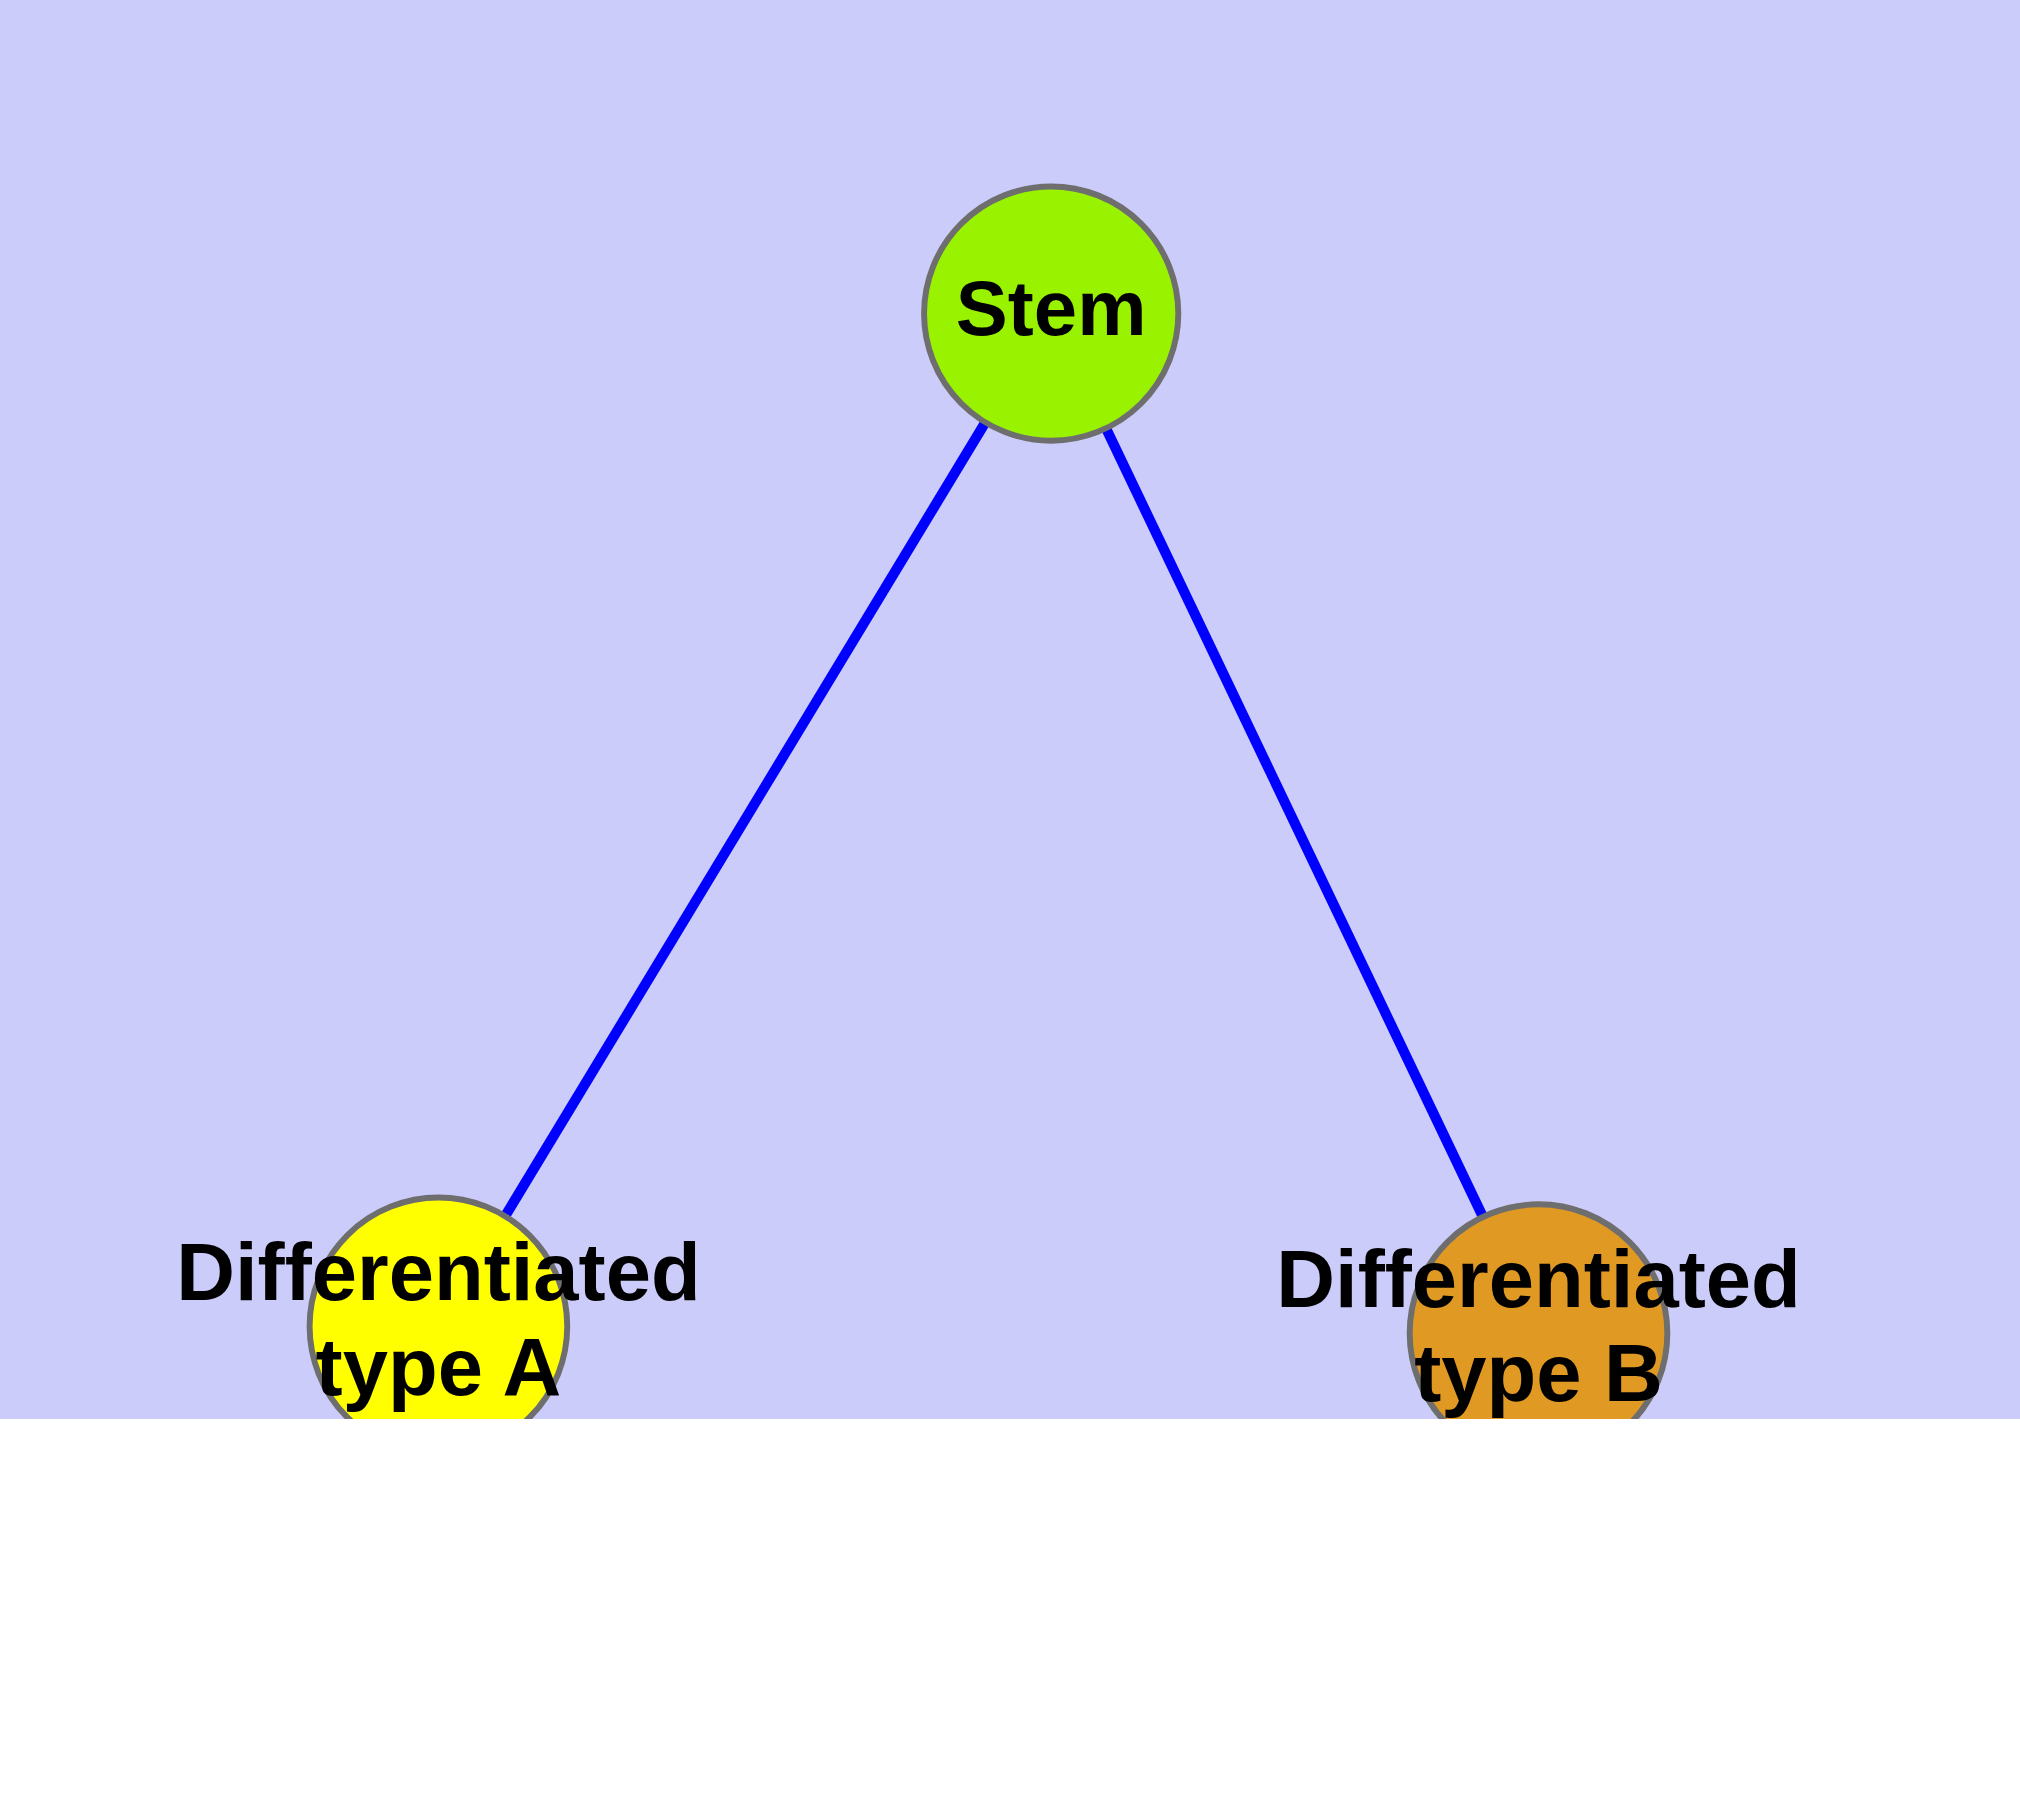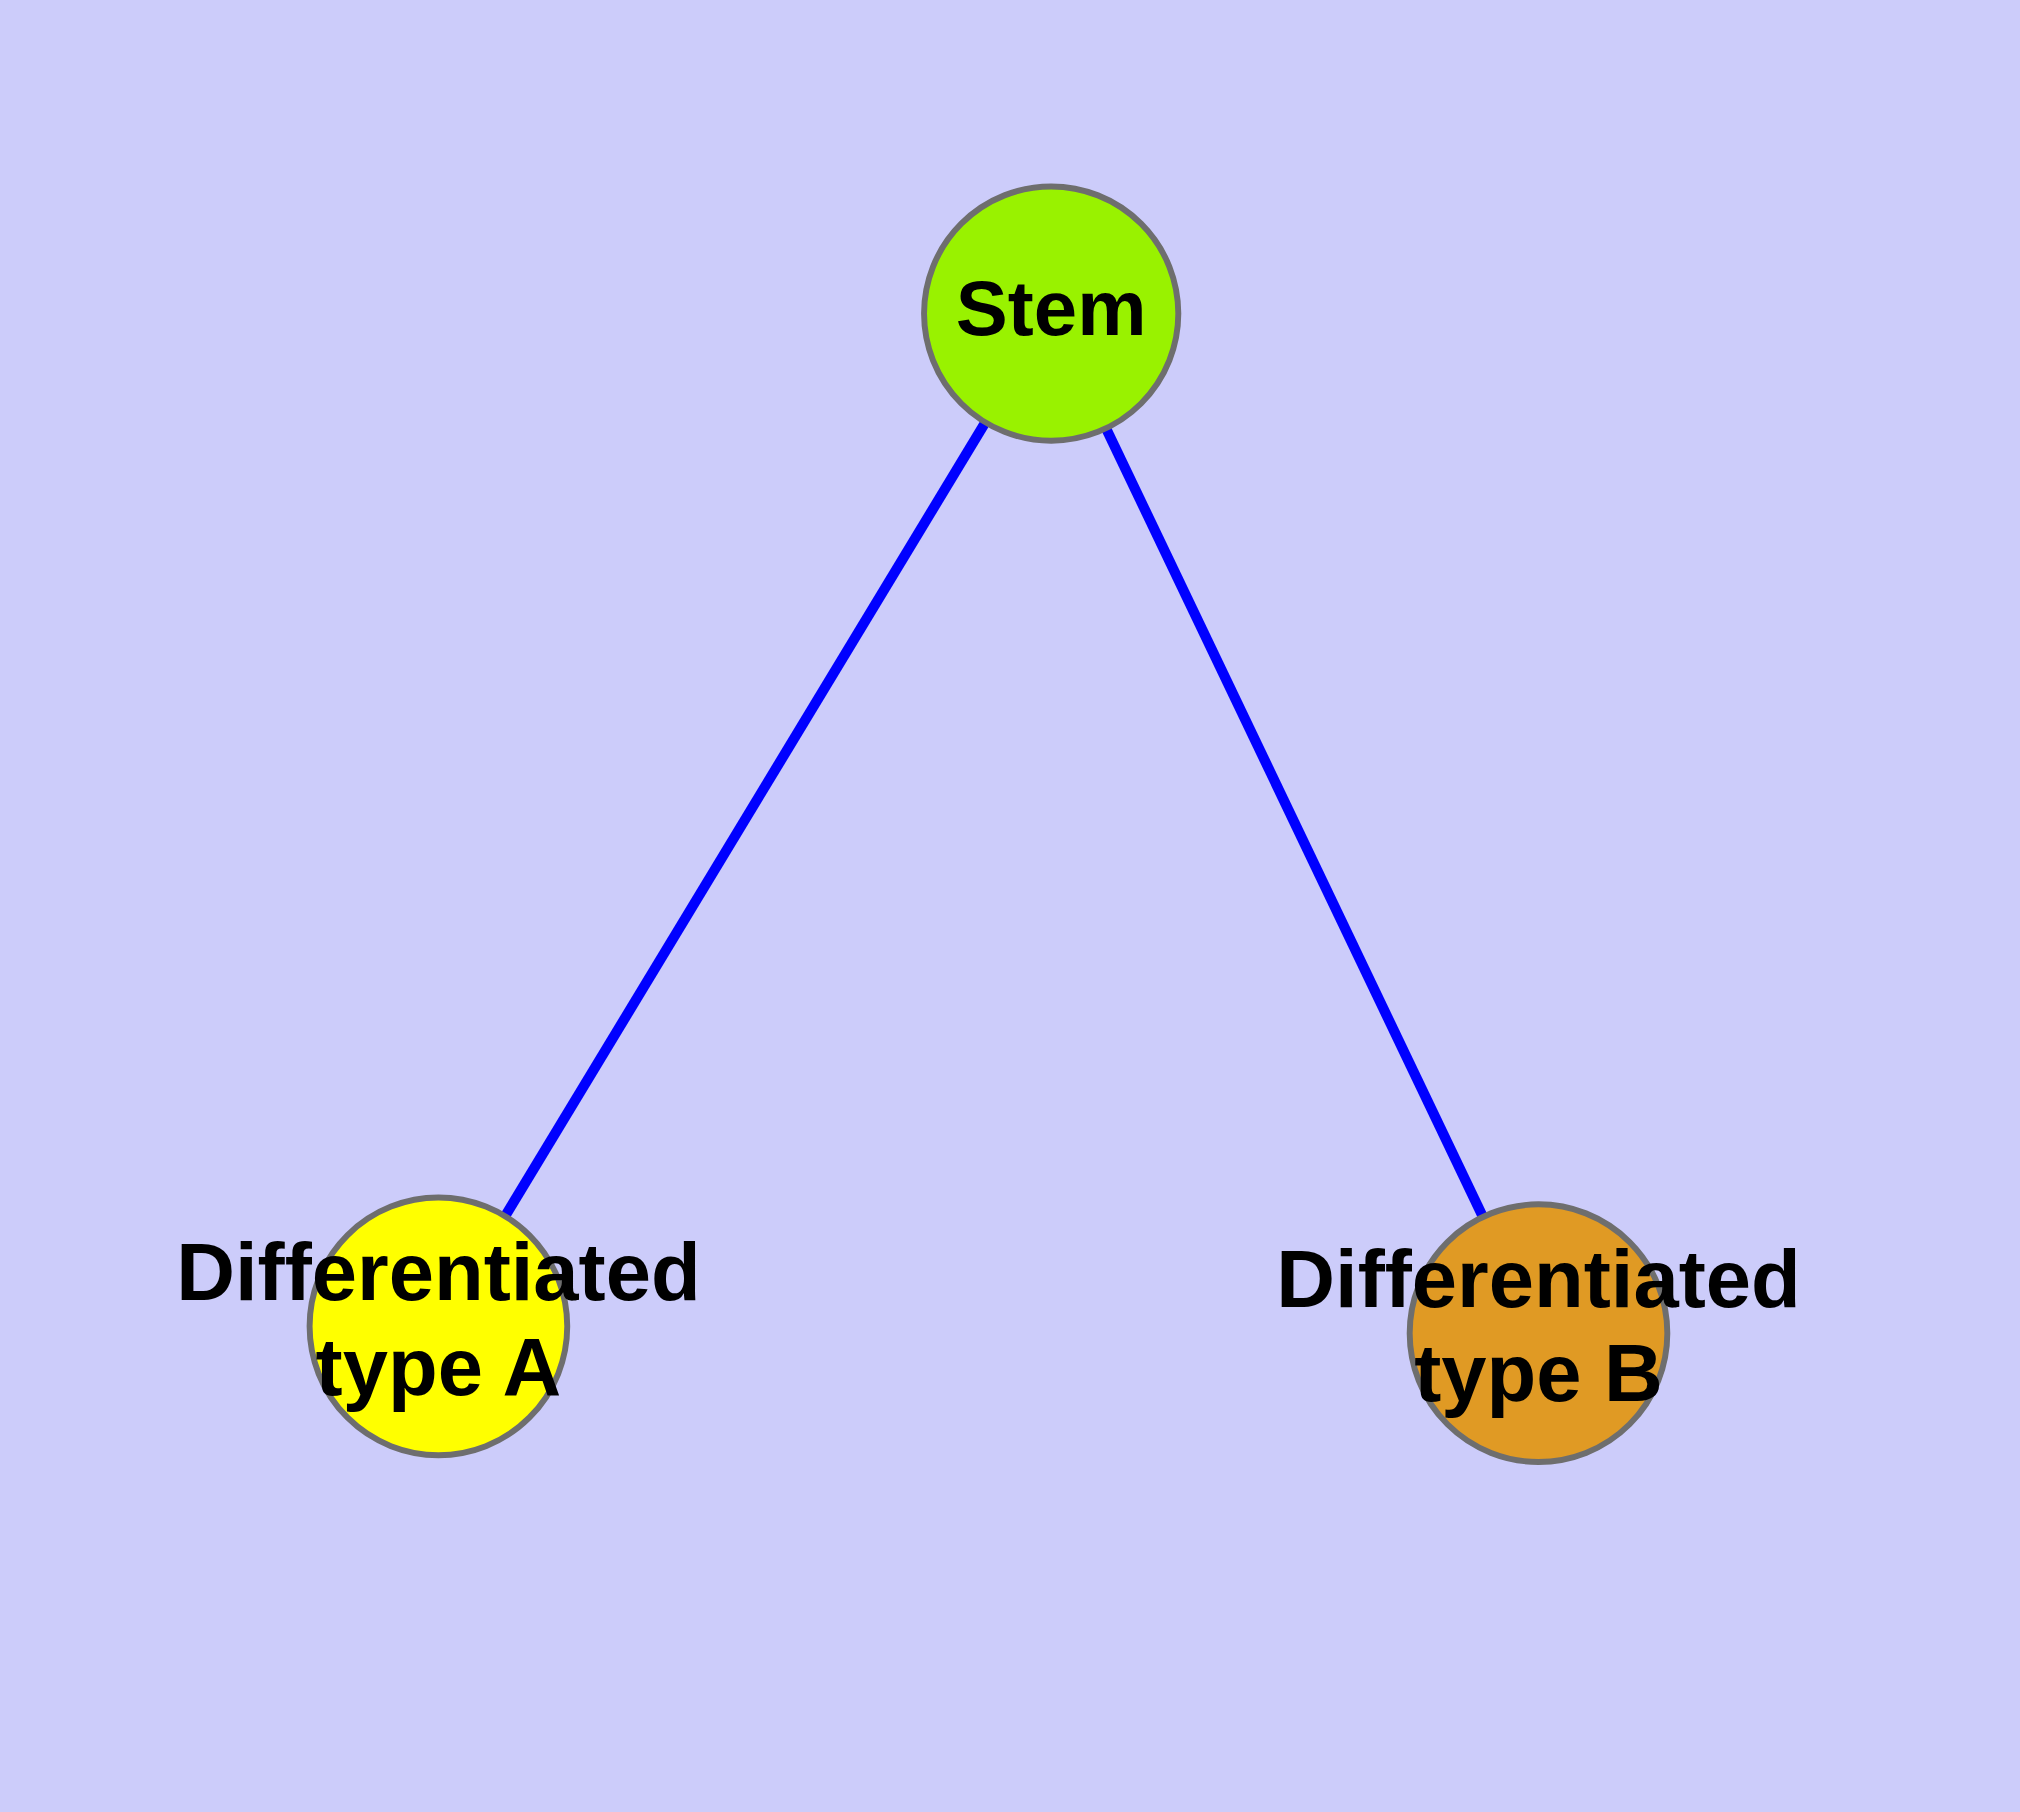--- a/index.html
+++ b/index.html
@@ -34,21 +34,21 @@
     font-weight: bold;
     fill: #000000;
     text-anchor: middle;
     dominant-baseline: middle;
     white-space: pre;
   }
 </style>
 </head>
 <body>
 
-<div id="canvas" style="width: 2021px; height: 1812px; background: rgb(204, 204, 250);">
+<div id="canvas" style="width: 2021px; height: 1419px; background: rgb(204, 204, 250);">
   <svg id="graph-svg" viewBox="0 0 2384 2138" xmlns="http://www.w3.org/2000/svg" style="width: 2021px; height: 1812px;">
 
     <rect id="bg-rect" x="0" y="0" width="2384" height="2138" fill="#ccccfa"></rect>
 
     <g id="edges-layer">
       <line id="edge-0" x1="1240" y1="370" x2="517" y2="1565" stroke="#0000ff" stroke-width="12"></line>
       <line id="edge-1" x1="1240" y1="370" x2="1815" y2="1573" stroke="#0000ff" stroke-width="12"></line>
     </g>
 
     <g id="nodes-layer">

